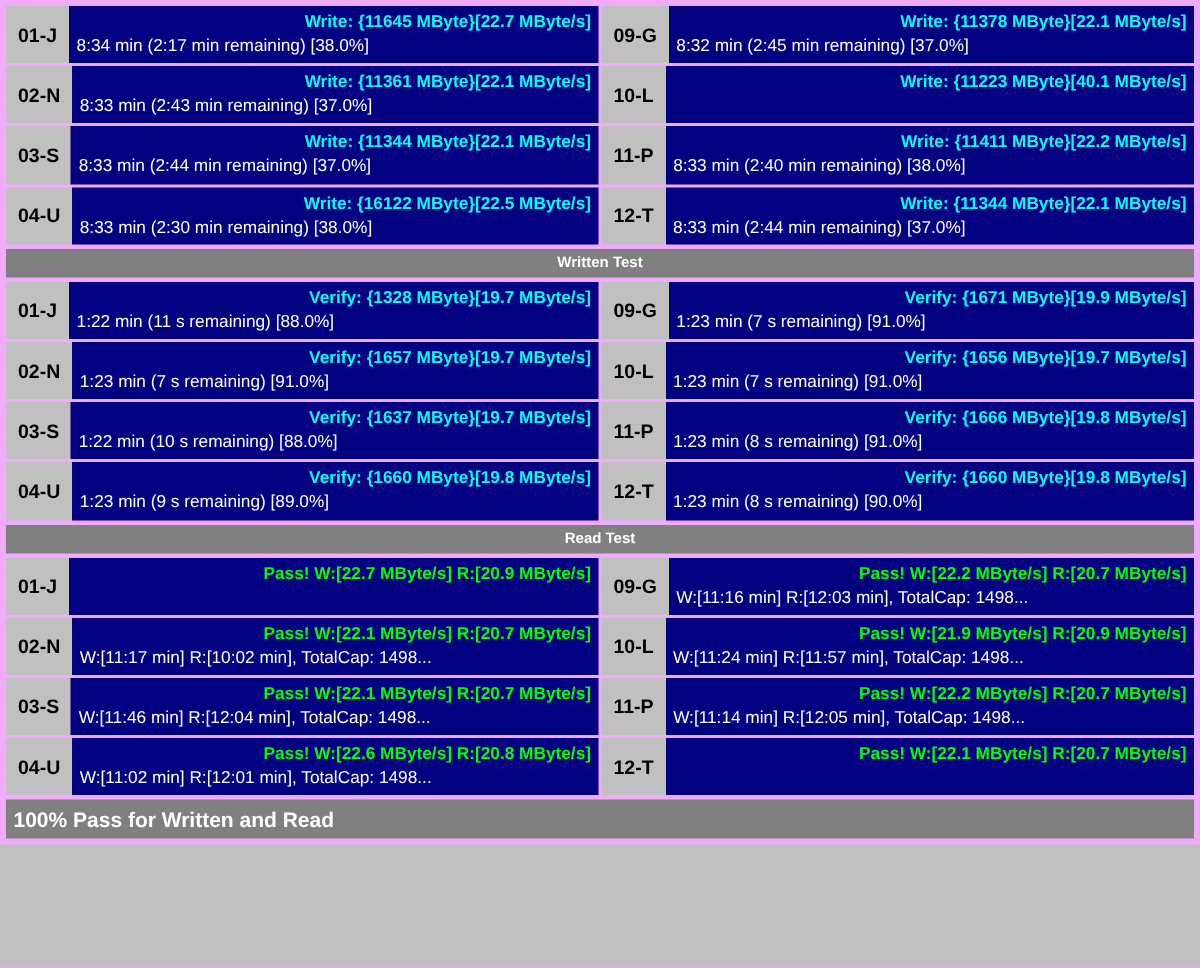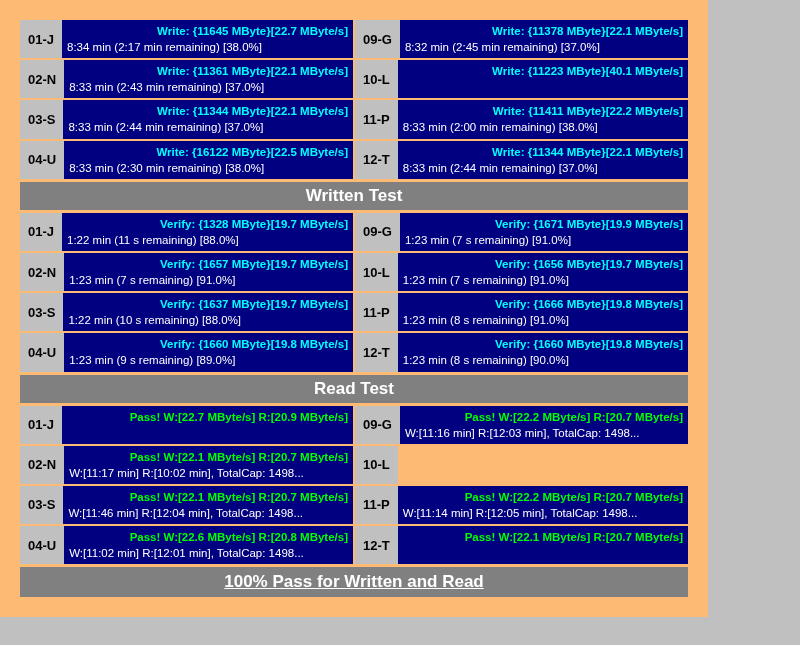--- a/index.html
+++ b/index.html
@@ -4,23 +4,23 @@
   <style>
     * { margin: 0; padding: 0; box-sizing: border-box; }
     body {
       background: #c0c0c0;
       font-family: Arial, sans-serif;
       font-size: 12px;
       width: 800px;
       min-height: 645px;
     }
     .main-container {
-      width: 708px;
-      background: #fdba74;
-      padding: 20px;
+      width: 800px;
+      background: #f0abfc;
+      padding: 4px;
     }
     .section {
       margin-bottom: 2px;
     }
     .cell-label {
       background: #c0c0c0;
       color: #000;
       font-weight: bold;
       font-size: 13px;
       padding: 2px 8px;
@@ -35,21 +35,21 @@
       flex: 1;
       padding: 3px 5px;
       font-size: 11.5px;
       line-height: 1.4;
     }
     .section-header {
       background: #808080;
       color: #fff;
       text-align: center;
       padding: 4px;
-      font-size: 17px;
+      font-size: 10px;
       font-weight: bold;
       margin: 3px 0;
     }
     .cell-content .line1 {
       color: #00ffff;
       font-weight: bold;
       text-align: right;
     }
     .cell-content .line2 {
       color: #fff;
@@ -57,26 +57,24 @@
     .pass-cell .line1 {
       color: #00ff00;
       font-weight: bold;
     }
     .pass-cell .line2 {
       color: #fff;
     }
     .bottom-bar {
       background: #808080;
       color: #fff;
-      text-align: center;
       padding: 5px;
-      font-size: 17px;
+      font-size: 14px;
       font-weight: bold;
       margin-top: 3px;
-      text-decoration: underline;
     }
     .grid-wrapper {
       display: grid;
       grid-template-columns: 1fr 1fr;
       gap: 2px;
     }
     .pair {
       display: flex;
     }
   </style>
@@ -121,21 +119,21 @@
         <div class="cell-label">03-S</div>
         <div class="cell-content">
           <div class="line1">Write: {11344 MByte}[22.1 MByte/s]</div>
           <div class="line2">8:33 min (2:44 min remaining)  [37.0%]</div>
         </div>
       </div>
       <div class="pair">
         <div class="cell-label">11-P</div>
         <div class="cell-content">
           <div class="line1">Write: {11411 MByte}[22.2 MByte/s]</div>
-          <div class="line2">8:33 min (2:00 min remaining)  [38.0%]</div>
+          <div class="line2">8:33 min (2:40 min remaining)  [38.0%]</div>
         </div>
       </div>
 
       <div class="pair">
         <div class="cell-label">04-U</div>
         <div class="cell-content">
           <div class="line1">Write: {16122 MByte}[22.5 MByte/s]</div>
           <div class="line2">8:33 min (2:30 min remaining)  [38.0%]</div>
         </div>
       </div>
@@ -237,20 +235,24 @@
 
       <div class="pair">
         <div class="cell-label">02-N</div>
         <div class="cell-content pass-cell">
           <div class="line1">Pass! W:[22.1 MByte/s] R:[20.7 MByte/s]</div>
           <div class="line2">W:[11:17 min] R:[10:02 min], TotalCap: 1498...</div>
         </div>
       </div>
       <div class="pair">
         <div class="cell-label">10-L</div>
+        <div class="cell-content pass-cell">
+          <div class="line1">Pass! W:[21.9 MByte/s] R:[20.9 MByte/s]</div>
+          <div class="line2">W:[11:24 min] R:[11:57 min], TotalCap: 1498...</div>
+        </div>
       </div>
 
       <div class="pair">
         <div class="cell-label">03-S</div>
         <div class="cell-content pass-cell">
           <div class="line1">Pass! W:[22.1 MByte/s] R:[20.7 MByte/s]</div>
           <div class="line2">W:[11:46 min] R:[12:04 min], TotalCap: 1498...</div>
         </div>
       </div>
       <div class="pair">

